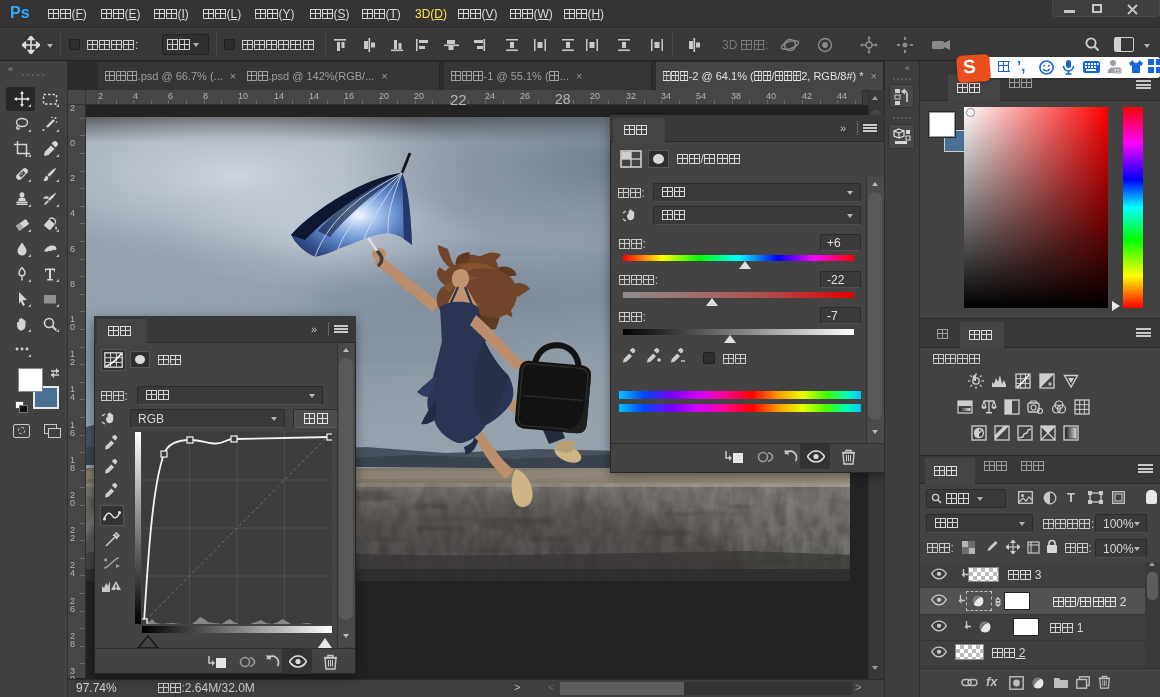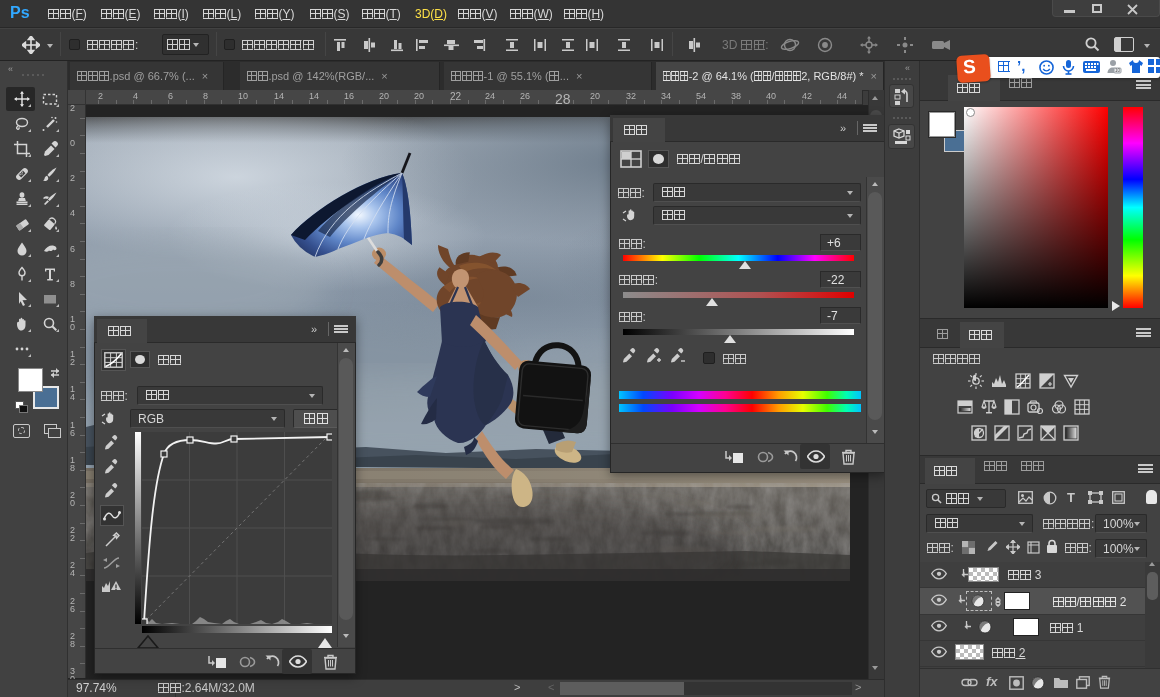--- a/index.html
+++ b/index.html
@@ -296,38 +296,38 @@
 <div class="ab" style="left:33px;top:386px;width:26px;height:23px;background:#4a6f94;border:2px solid #e8e8e8"></div>
 <div class="ab" style="left:18px;top:368px;width:25px;height:24px;background:#fff;border:1px solid #888"></div>
 <div class="ab" style="left:15px;top:401px;width:9px;height:8px;background:#fff;border:1px solid #555"></div>
 <div class="ab" style="left:19px;top:405px;width:9px;height:8px;background:#111;border:1px solid #777"></div>
 <div class="ab" style="left:13px;top:424px;width:17px;height:14px;border:1.5px solid #c9c9c9;border-radius:2px">
     <div style="width:7px;height:7px;margin:2px auto;border:1px dashed #c9c9c9;border-radius:50%"></div>
   </div>
 <div class="ab" style="left:44px;top:424px;width:13px;height:10px;border:1.5px solid #c9c9c9"></div>
 <div class="ab" style="left:48px;top:428px;width:13px;height:10px;border:1.5px solid #c9c9c9;background:#414141"></div>
 <div class="ab" style="left:68px;top:61px;width:816px;height:29px;background:#2c2c2c"></div>
-<div class="ab row" style="left:70px;top:62px;width:154px;height:28px;background:#353535;border-right:1px solid #252525;color:#9f9f9f;font-size:11px;padding:0 6px;white-space:nowrap;overflow:hidden"><i class="c"></i><i class="c"></i><i class="c"></i>.psd @ 66.7% (...<span style="margin-left:7px;font-size:11px;color:#999">×</span></div>
+<div class="ab row" style="left:98px;top:62px;width:154px;height:28px;background:#353535;border-right:1px solid #252525;color:#9f9f9f;font-size:11px;padding:0 6px;white-space:nowrap;overflow:hidden"><i class="c"></i><i class="c"></i><i class="c"></i>.psd @ 66.7% (...<span style="margin-left:7px;font-size:11px;color:#999">×</span></div>
 <div class="ab row" style="left:240px;top:62px;width:200px;height:28px;background:#353535;border-right:1px solid #252525;color:#9f9f9f;font-size:11px;padding:0 6px;white-space:nowrap;overflow:hidden"><i class="c"></i><i class="c"></i>.psd @ 142%(RGB/...<span style="margin-left:7px;font-size:11px;color:#999">×</span></div>
 <div class="ab row" style="left:444px;top:62px;width:208px;height:28px;background:#353535;border-right:1px solid #252525;color:#9f9f9f;font-size:11px;padding:0 6px;white-space:nowrap;overflow:hidden"><i class="c"></i><i class="c"></i><i class="c"></i>-1 @ 55.1% (<i class="c"></i>...<span style="margin-left:7px;font-size:11px;color:#999">×</span></div>
 <div class="ab row" style="left:656px;top:62px;width:228px;height:28px;background:#454545;border-right:1px solid #252525;color:#e2e2e2;font-size:11px;padding:0 6px;white-space:nowrap;overflow:hidden"><i class="c"></i><i class="c"></i><i class="c"></i>-2 @ 64.1% (<i class="c"></i><i class="c"></i>/<i class="c"></i><i class="c"></i><i class="c"></i> 2, RGB/8#) *<span style="margin-left:7px;font-size:11px;color:#999">×</span></div>
 <div class="ab" style="left:68px;top:90px;width:18px;height:15px;background:#464646;border-right:1px solid #333;border-bottom:1px solid #333"></div>
 <div class="ab" style="left:86px;top:90px;width:782px;height:15px;background:#464646;border-bottom:1px solid #303030;
 background-image:repeating-linear-gradient(90deg,#6b6b6b 0 1px,transparent 1px 17.6px);background-position:11.5px 10px;background-size:100% 5px;background-repeat:no-repeat"></div>
 <div class="ab" style="left:98px;top:91px;font-size:9px;color:#b5b5b5">2</div>
 <div class="ab" style="left:133px;top:91px;font-size:9px;color:#b5b5b5">4</div>
 <div class="ab" style="left:168px;top:91px;font-size:9px;color:#b5b5b5">6</div>
 <div class="ab" style="left:203px;top:91px;font-size:9px;color:#b5b5b5">8</div>
 <div class="ab" style="left:238px;top:91px;font-size:9px;color:#b5b5b5">10</div>
 <div class="ab" style="left:274px;top:91px;font-size:9px;color:#b5b5b5">14</div>
 <div class="ab" style="left:309px;top:91px;font-size:9px;color:#b5b5b5">14</div>
 <div class="ab" style="left:344px;top:91px;font-size:9px;color:#b5b5b5">16</div>
 <div class="ab" style="left:379px;top:91px;font-size:9px;color:#b5b5b5">20</div>
 <div class="ab" style="left:414px;top:91px;font-size:9px;color:#b5b5b5">20</div>
-<div class="ab" style="left:450px;top:91px;font-size:10px;color:#b5b5b5">22</div>
+<div class="ab" style="left:450px;top:91px;font-size:15px;color:#b5b5b5">22</div>
 <div class="ab" style="left:485px;top:91px;font-size:9px;color:#b5b5b5">24</div>
 <div class="ab" style="left:520px;top:91px;font-size:9px;color:#b5b5b5">26</div>
 <div class="ab" style="left:555px;top:91px;font-size:14px;color:#b5b5b5">28</div>
 <div class="ab" style="left:590px;top:91px;font-size:9px;color:#b5b5b5">20</div>
 <div class="ab" style="left:626px;top:91px;font-size:9px;color:#b5b5b5">32</div>
 <div class="ab" style="left:661px;top:91px;font-size:9px;color:#b5b5b5">34</div>
 <div class="ab" style="left:696px;top:91px;font-size:9px;color:#b5b5b5">54</div>
 <div class="ab" style="left:731px;top:91px;font-size:9px;color:#b5b5b5">38</div>
 <div class="ab" style="left:766px;top:91px;font-size:9px;color:#b5b5b5">40</div>
 <div class="ab" style="left:802px;top:91px;font-size:9px;color:#b5b5b5">42</div>

